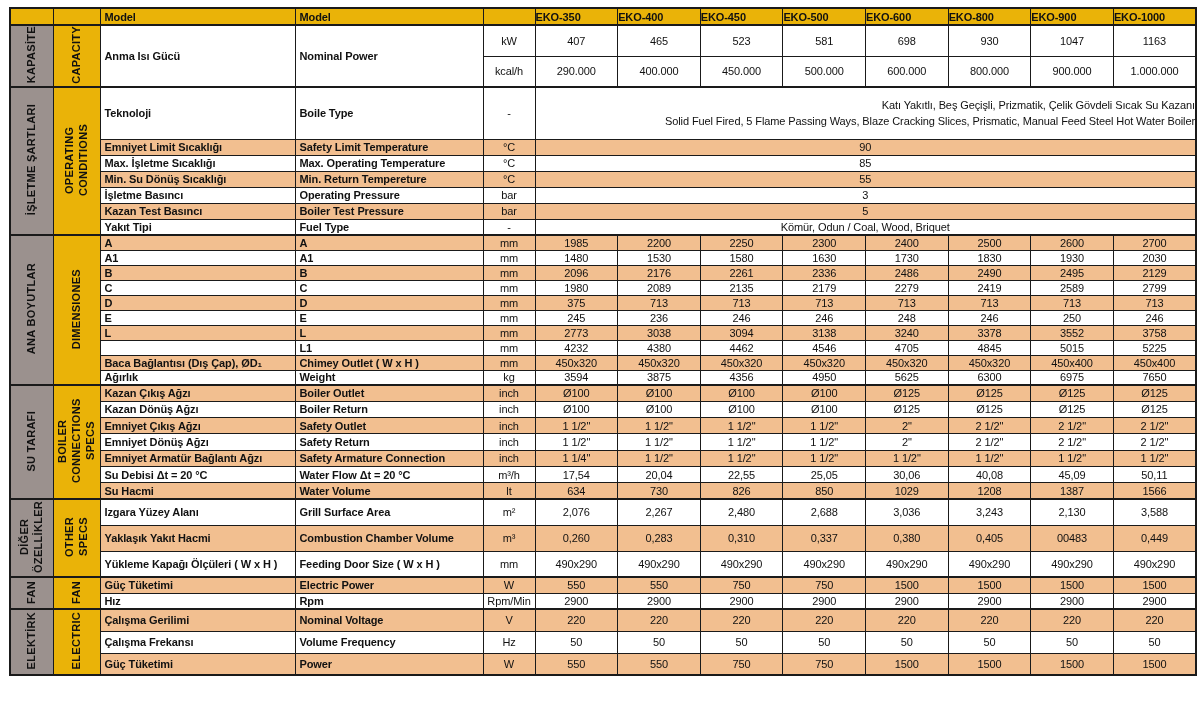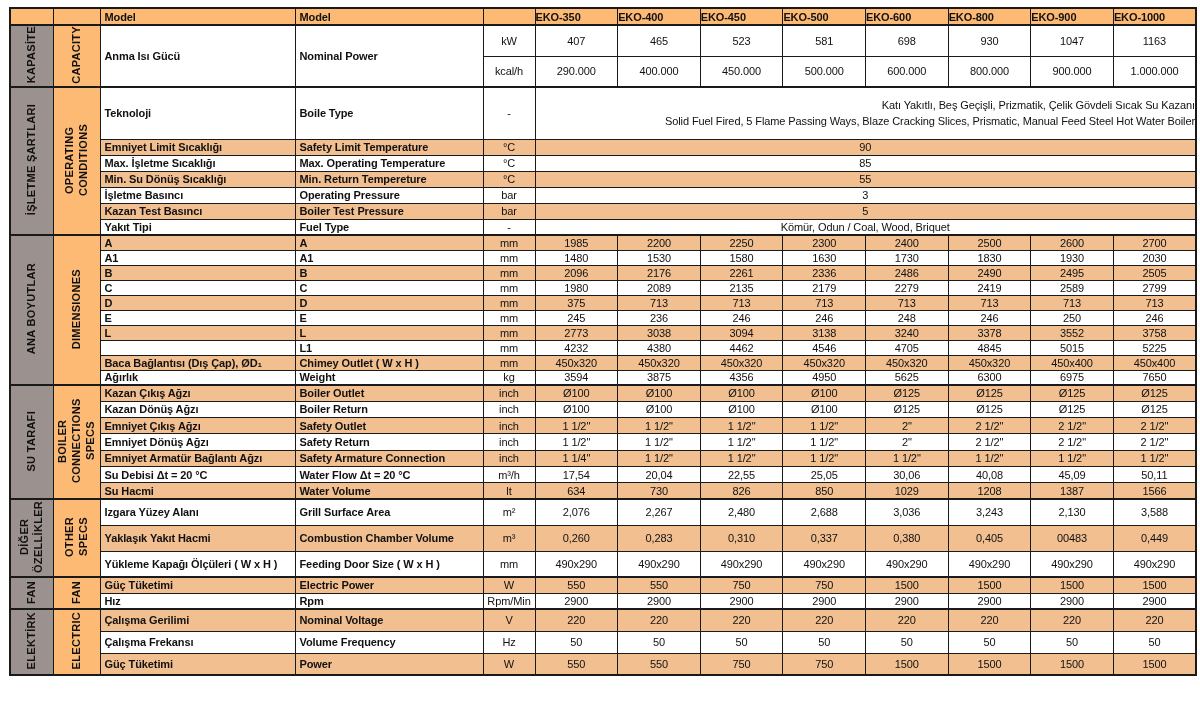--- a/index.html
+++ b/index.html
@@ -13,21 +13,21 @@
     border:1px solid #1a1a1a;
     font-size:11px; color:#111;
     overflow:hidden; padding:0;
     vertical-align:middle;
     letter-spacing:-0.1px;
   }
   
   col.c-side1{width:43px;} col.c-side2{width:47px;}
   col.c-tr{width:195px;} col.c-en{width:188px;} col.c-unit{width:52px;}
   
-  .orange { background:#fdba74; }
+  .orange { background:#eab308; }
   .shade  { background:#F2BF90; }
   .gray   { background:#9B918E; }
   
   .lbl { font-weight:bold; text-align:left; padding-left:4px; }
   .mh  { font-weight:bold; text-align:left; }
   .unit, .val { text-align:center; }
   .vcell { text-align:center; padding:0; }
   .v {
     display:inline-block;
     writing-mode:vertical-rl;
@@ -195,21 +195,21 @@
           <td class="lbl shade" rowspan="1">B</td>
           <td class="lbl shade" rowspan="1">B</td>
           <td class="unit shade">mm</td>
           <td class="val shade">2096</td>
           <td class="val shade">2176</td>
           <td class="val shade">2261</td>
           <td class="val shade">2336</td>
           <td class="val shade">2486</td>
           <td class="val shade">2490</td>
           <td class="val shade">2495</td>
-          <td class="val shade">2505</td>
+          <td class="val shade">2129</td>
         </tr>
         <tr class="sec-dimensions">
           <td class="lbl" rowspan="1">C</td>
           <td class="lbl" rowspan="1">C</td>
           <td class="unit">mm</td>
           <td class="val">1980</td>
           <td class="val">2089</td>
           <td class="val">2135</td>
           <td class="val">2179</td>
           <td class="val">2279</td>

